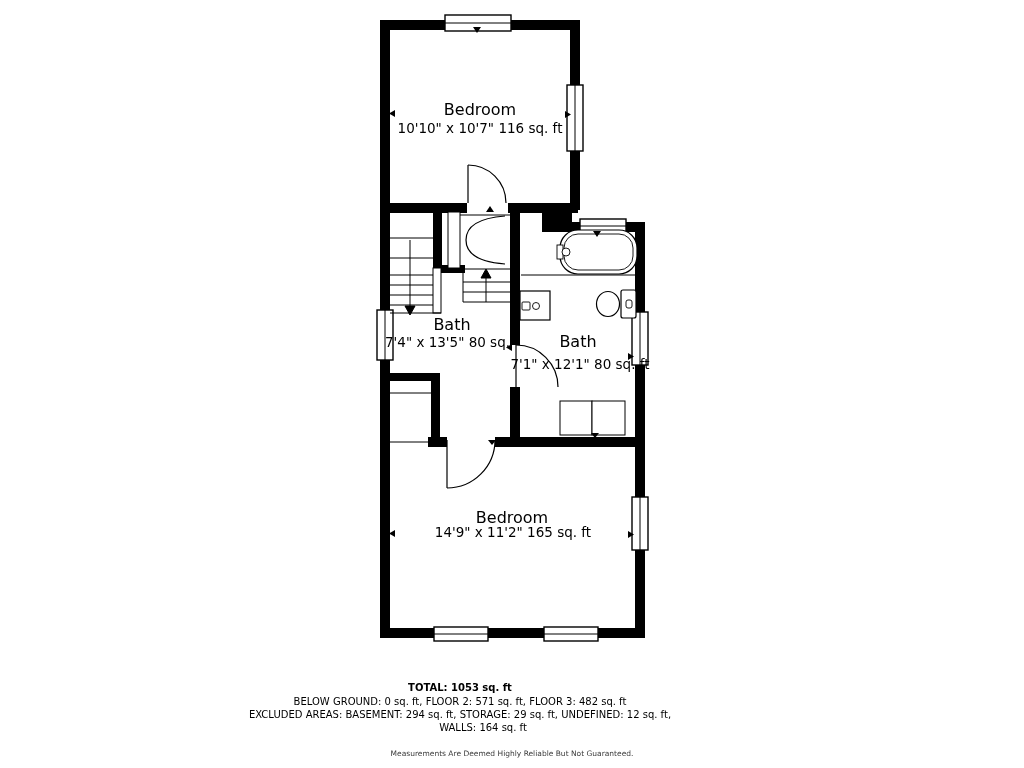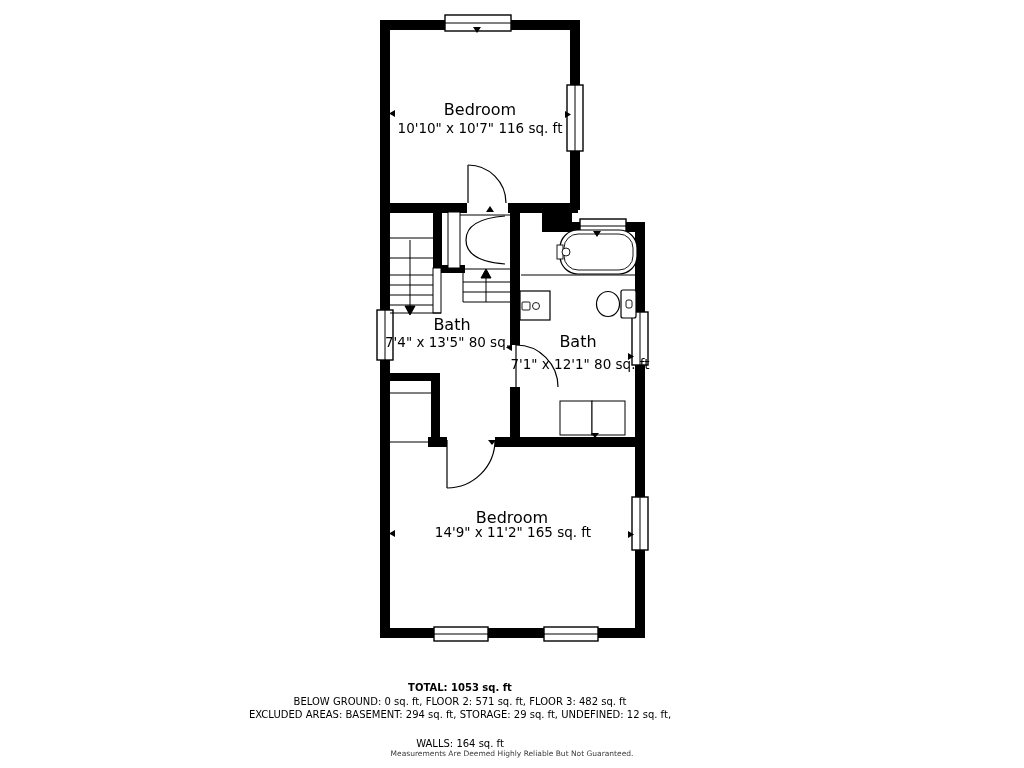--- a/index.html
+++ b/index.html
@@ -197,15 +197,15 @@
 
   <div class="room-label room-name" style="left:538px;top:333px;width:80px;">Bath</div>
   <div class="room-label room-dims" style="left:500px;top:357px;width:160px;">7'1" x 12'1" 80 sq. ft</div>
 
   <div class="room-label room-name" style="left:412px;top:509px;width:200px;">Bedroom</div>
   <div class="room-label room-dims" style="left:413px;top:525px;width:200px;">14'9" x 11'2" 165 sq. ft</div>
 
   <div class="summary bold" style="top:681px;">TOTAL: 1053 sq. ft</div>
   <div class="summary" style="top:695px;">BELOW GROUND: 0 sq. ft, FLOOR 2: 571 sq. ft, FLOOR 3: 482 sq. ft</div>
   <div class="summary" style="top:708px;">EXCLUDED AREAS: BASEMENT: 294 sq. ft, STORAGE: 29 sq. ft, UNDEFINED: 12 sq. ft,</div>
-  <div class="summary" style="top:737px;">WALLS: 164 sq. ft</div>
+  <div class="summary" style="top:721px;margin-left:23px;">WALLS: 164 sq. ft</div>
   <div class="disclaimer" style="top:741px;margin-top:8px;">Measurements Are Deemed Highly Reliable But Not Guaranteed.</div>
 </div>
 
 </body></html>

